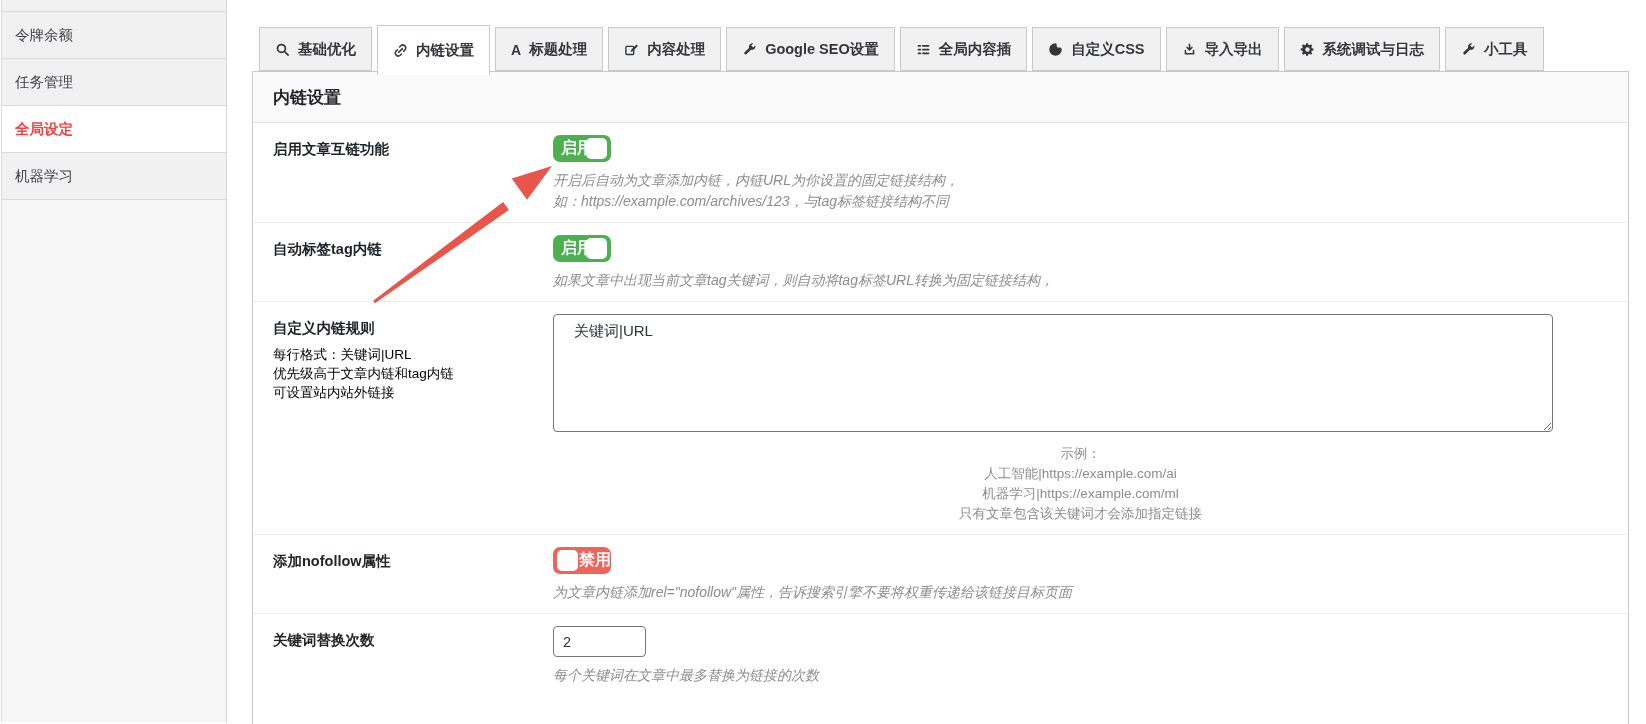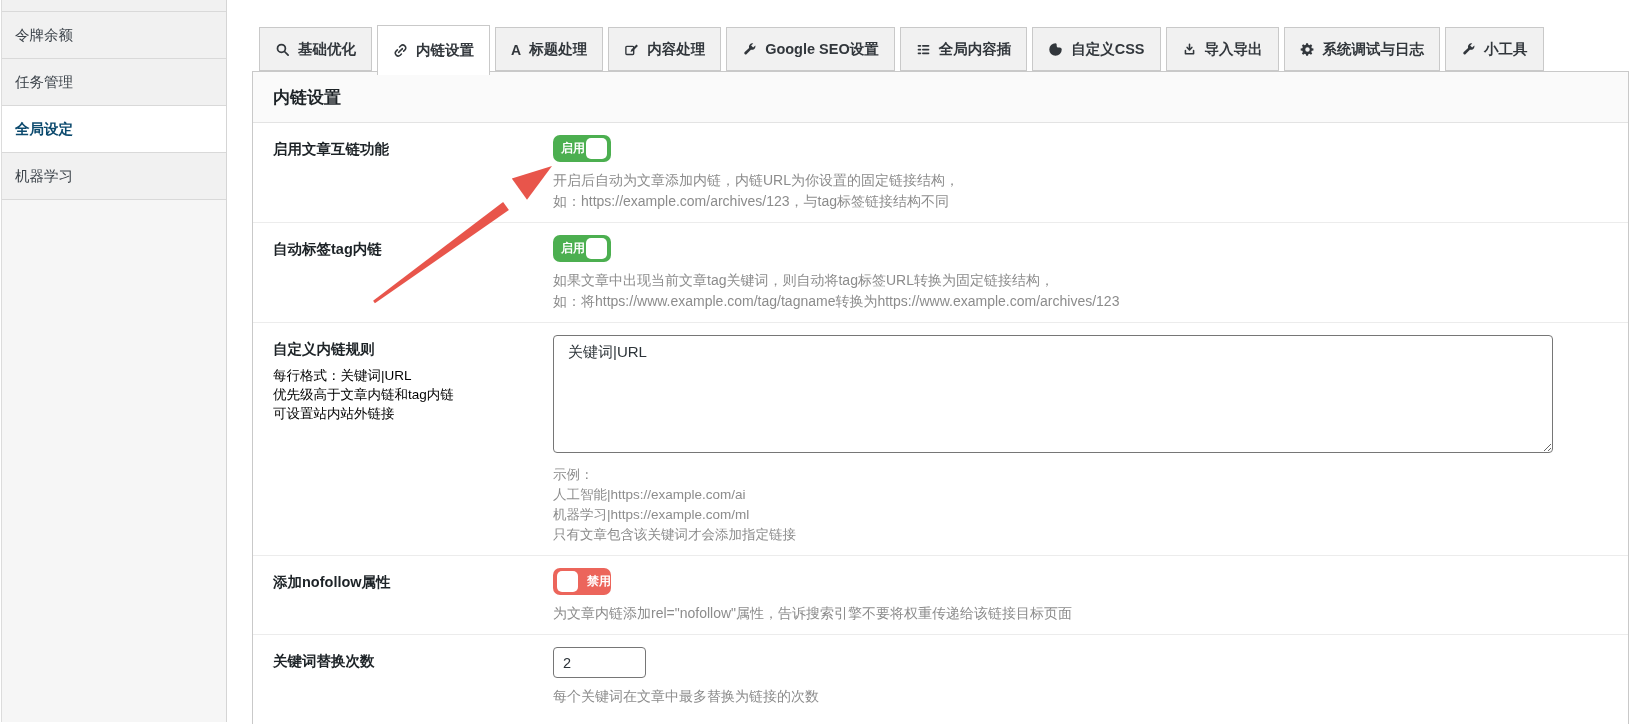--- a/index.html
+++ b/index.html
@@ -8,21 +8,21 @@
   .screen { position:relative; width:1646px; height:724px; }
 
   
   .sidebar { position:absolute; left:1px; top:0; width:226px; height:722px;
              border-left:1px solid #dcdcdc; border-right:1px solid #d5d5d5;
              background:#f6f6f6; }
   .side-item { height:47px; display:flex; align-items:center; padding-left:13px;
                background:#f1f1f1; border-bottom:1px solid #d9d9d9;
                font-size:14.5px; color:#3c434a; cursor:pointer; }
   .side-item.stub { height:12px; padding:0; }
-  .side-item.active { background:#fff; font-weight:bold; color:#0c4a6e; }
+  .side-item.active { background:#fff; font-weight:bold; color:#ef4444; }
   .side-fill { height:520px; background:#f6f6f6; }
 
   
   .tabs { position:absolute; left:252px; top:25px; height:46px;
           display:flex; align-items:flex-end; gap:5px; z-index:3;margin-left:7px; }
   .tab { height:44px; display:inline-flex; align-items:center; gap:8px;
          padding:0 15px; background:#f1f1f1; border:1px solid #c9c9c9;
          font-size:14.5px; font-weight:bold; color:#32373c; white-space:nowrap;
          cursor:pointer; }
   .tab.active { height:50px; margin-bottom:-4px; background:#fff; border-bottom:none; }
@@ -35,37 +35,37 @@
            background:#fff; border:1px solid #c9c9c9; border-bottom:none; z-index:1; }
   .panel-header { height:51px; background:#fafafa; border-bottom:1px solid #e3e3e3;
                   display:flex; align-items:center; padding-left:20px;
                   font-size:17px; font-weight:bold; color:#1d2327; }
   .form-row { display:flex; padding:12px 20px 10px 20px; border-bottom:1px solid #ececec; }
   .form-row:last-child { border-bottom:none; }
   .row-label { width:280px; flex-shrink:0; padding-top:5px; }
   .label-text { font-size:14.5px; font-weight:bold; color:#1d2327; }
   .label-help { margin-top:7px; font-size:13.5px; line-height:19px; color:#000000; }
   .row-control { flex:1; }
-  .desc { margin-top:8px; font-size:14px; line-height:21px; color:#8c8c8c; }
+  .desc { margin-top:8px; font-size:14px; line-height:21px; color:#8c8c8c;font-style:italic; }
 
   
   .toggle { position:relative; display:inline-flex; align-items:center;
             width:58px; height:27px; border-radius:7px; cursor:pointer;
-            font-size:12px; font-weight:bold; color:#fff; }
+            font-size:16px; font-weight:bold; color:#fff; }
   .toggle.on  { background:var(--toggle-on,#4CAF50); padding-left:8px; }
   .toggle.off { background:var(--toggle-off,#EC655B); justify-content:flex-end; padding-right:0; }
   .knob { position:absolute; top:3px; width:21px; height:21px; background:#fff; border-radius:5px; }
   .toggle.on  .knob { right:4px; }
   .toggle.off .knob { left:4px; }
 
   
   .rules-textarea { width:1000px; height:118px; border:1px solid #767676; border-radius:4px;
-                    padding:7px 14px; font-size:15px; color:#2c3338; resize:both;
+                    padding:7px 20px; font-size:15px; color:#2c3338; resize:both;
                     font-family:"Liberation Sans","DejaVu Sans",sans-serif; }
-  .examples { margin-top:8px; font-size:13.5px; line-height:20px; color:#8c8c8c; }
+  .examples { margin-top:8px; font-size:13.5px; line-height:20px; color:#8c8c8c;text-align:center; }
   .count-input { width:93px; height:31px; border:1px solid #767676; border-radius:4px;
                  padding:0 9px; font-size:14.5px; color:#2c3338;
                  font-family:"Liberation Sans","DejaVu Sans",sans-serif; }
 
   
   .arrow { position:absolute; left:350px; top:150px; width:220px; height:170px;
            z-index:6; pointer-events:none; }
 </style>
 </head>
 <body>
@@ -188,21 +188,20 @@
       <div class="row-label">
         <div class="label-text">自动标签tag内链</div>
       </div>
       <div class="row-control">
         <div class="toggle on">
           <span>启用</span>
           <span class="knob"></span>
         </div>
         <div class="desc">
           <div>如果文章中出现当前文章tag关键词，则自动将tag标签URL转换为固定链接结构，</div>
-          <div>如：将https://www.example.com/tag/tagname转换为https://www.example.com/archives/123</div>
         </div>
       </div>
     </div>
 
     <div class="form-row">
       <div class="row-label">
         <div class="label-text">自定义内链规则</div>
         <div class="label-help">
           <div>每行格式：关键词|URL</div>
           <div>优先级高于文章内链和tag内链</div>

